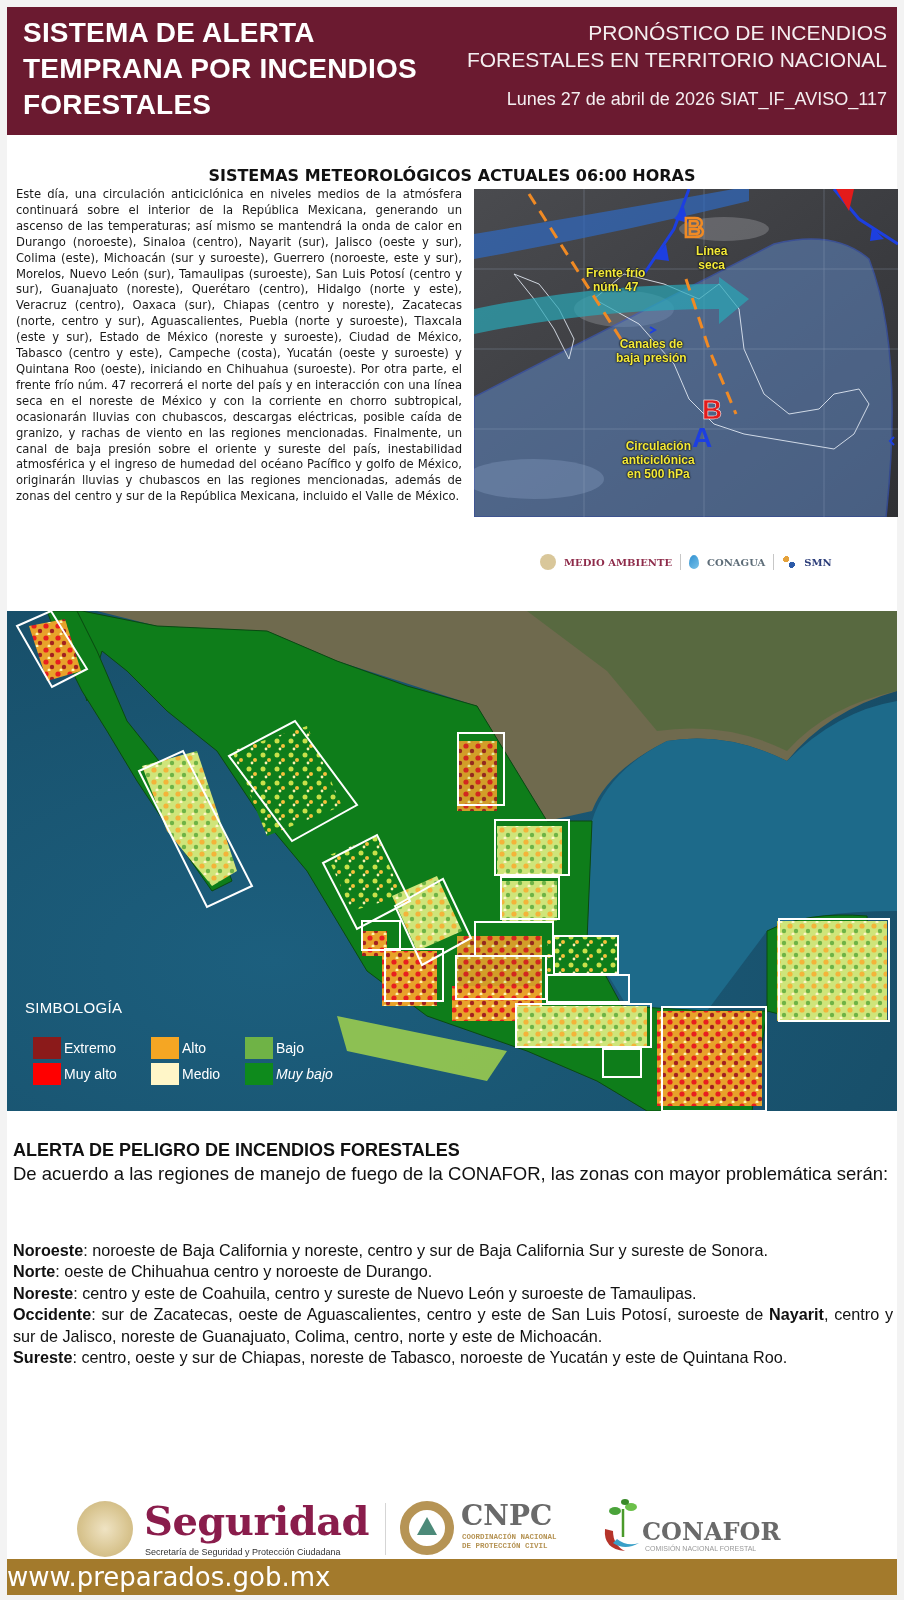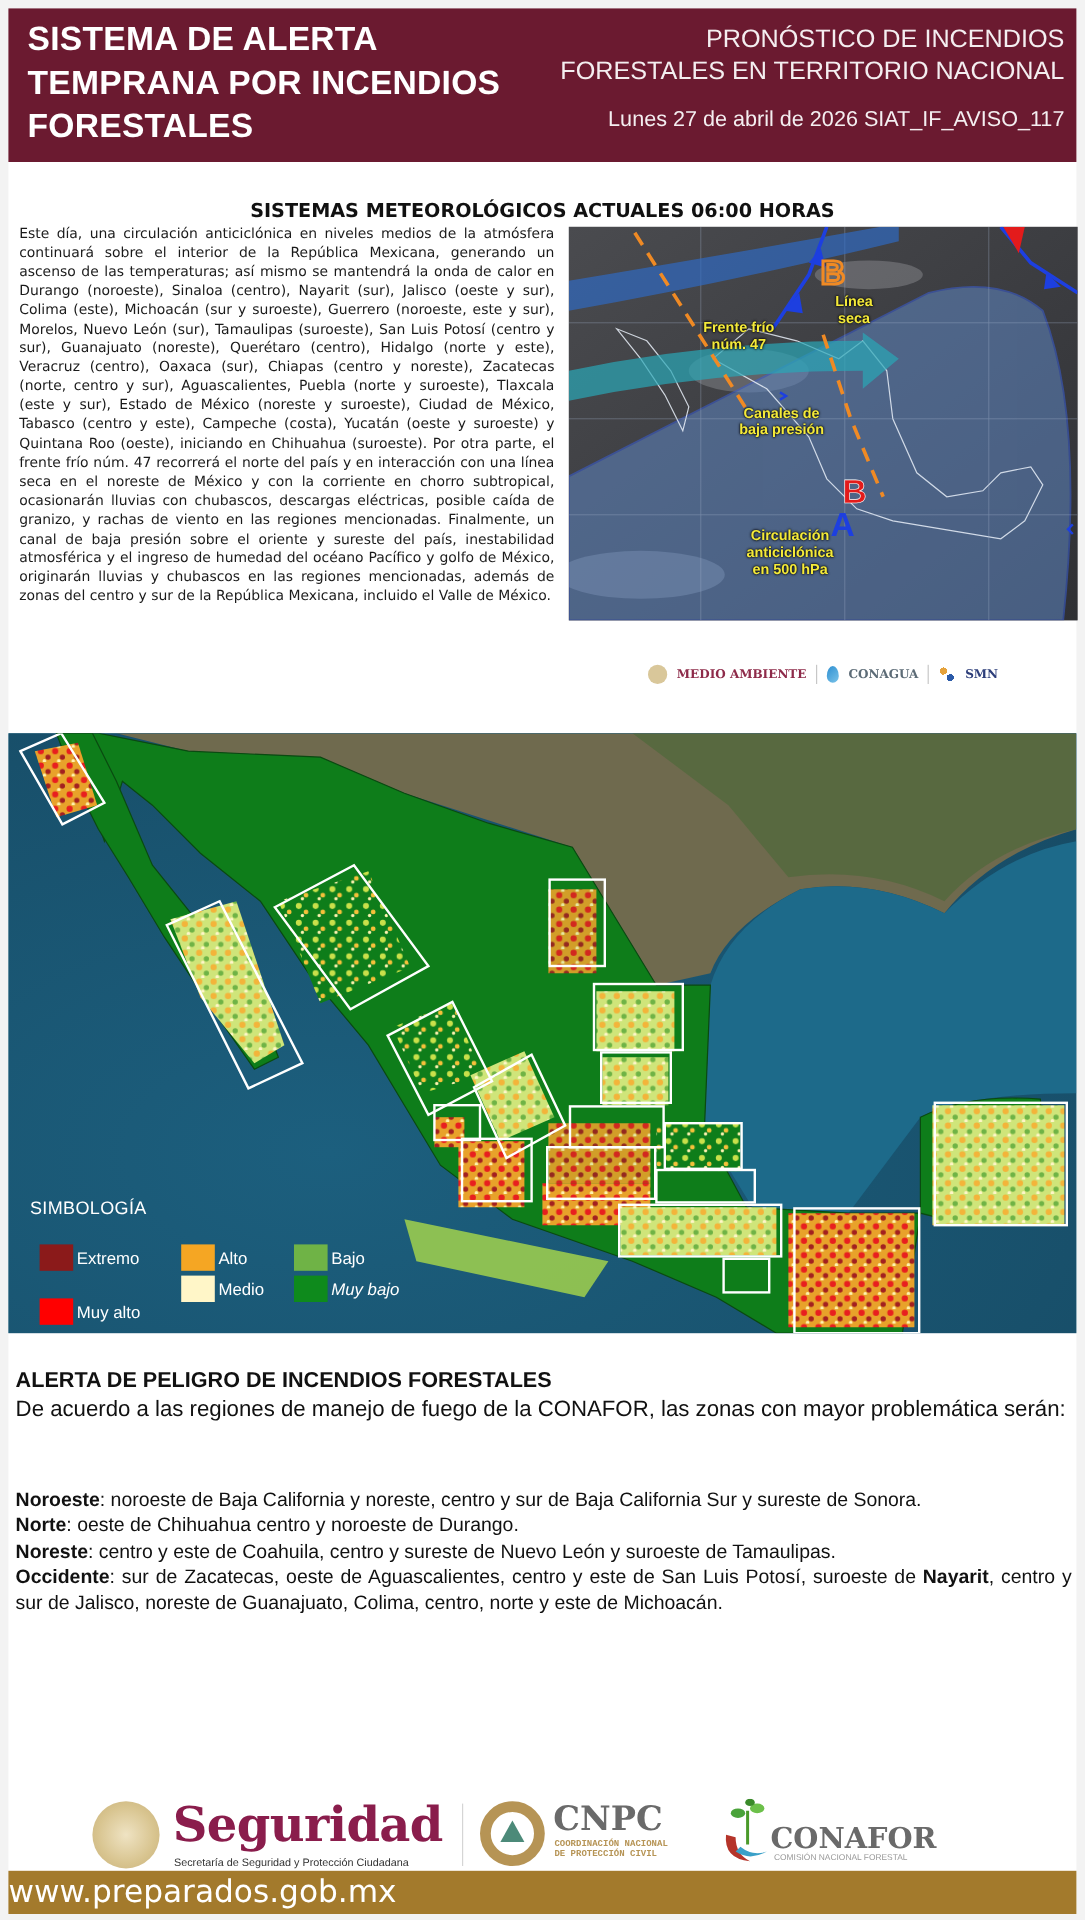--- a/index.html
+++ b/index.html
@@ -247,21 +247,21 @@
         <rect x="655" y="396" width="104" height="104"></rect>
         <rect x="772" y="308" width="110" height="102"></rect>
       </g>
     </svg>
     <div class="legend" style="left:18px; top:388px;">
       <div class="ltitle">SIMBOLOGÍA</div>
       <div class="item" style="left:8px; top:38px;">
         <span class="sw" style="background:#8b1a1a;"></span>
         <span>Extremo</span>
       </div>
-      <div class="item" style="left:8px; top:64px;margin-top:19px;">
+      <div class="item" style="left:8px; top:64px;">
         <span class="sw" style="background:#ff0000;"></span>
         <span>Muy alto</span>
       </div>
       <div class="item" style="left:126px; top:38px;">
         <span class="sw" style="background:#f5a623;"></span>
         <span>Alto</span>
       </div>
       <div class="item" style="left:126px; top:64px;">
         <span class="sw" style="background:#fff6c8;"></span>
         <span>Medio</span>
@@ -278,20 +278,21 @@
   </div>
 
   <div class="alert-title">ALERTA DE PELIGRO DE INCENDIOS FORESTALES</div>
   <div class="alert-intro">De acuerdo a las regiones de manejo de fuego de la CONAFOR, las zonas con mayor problemática serán:</div>
 
   <div class="regions">
     <p><b>Noroeste</b><span>: noroeste de Baja California y noreste, centro y sur de Baja California Sur y sureste de Sonora.</span></p>
     <p><b>Norte</b><span>: oeste de Chihuahua centro y noroeste de Durango.</span></p>
     <p><b>Noreste</b><span>: centro y este de Coahuila, centro y sureste de Nuevo León y suroeste de Tamaulipas.</span></p>
     <p><b>Occidente</b><span>: sur de Zacatecas, oeste de Aguascalientes, centro y este de San Luis Potosí, suroeste de </span><b>Nayarit</b><span>, centro y sur de Jalisco, noreste de Guanajuato, Colima, centro, norte y este de Michoacán.</span></p>
+    <p><b>Sureste</b><span>: centro, oeste y sur de Chiapas, noreste de Tabasco, noroeste de Yucatán y este de Quintana Roo.</span></p>
   </div>
 
   <div class="logos">
     <div class="logo-seal"></div>
     <div class="logo-seg">Seguridad</div>
     <div class="logo-seg-sub">Secretaría de Seguridad y Protección Ciudadana</div>
     <div class="logo-vsep"></div>
     <div class="logo-cnpc-ring"></div>
     <div class="logo-cnpc-tri"></div>
     <div class="logo-cnpc">CNPC</div>

